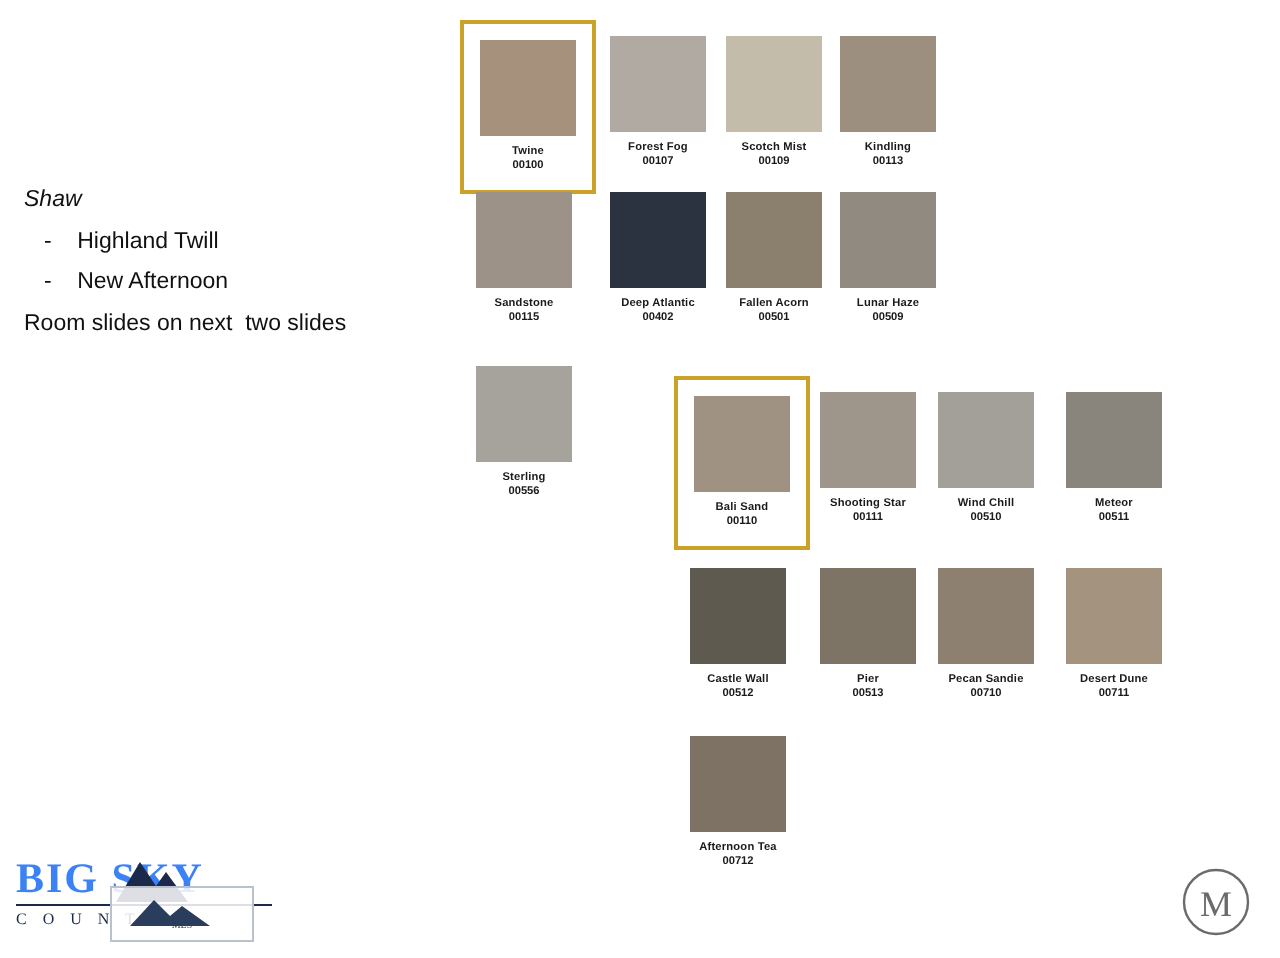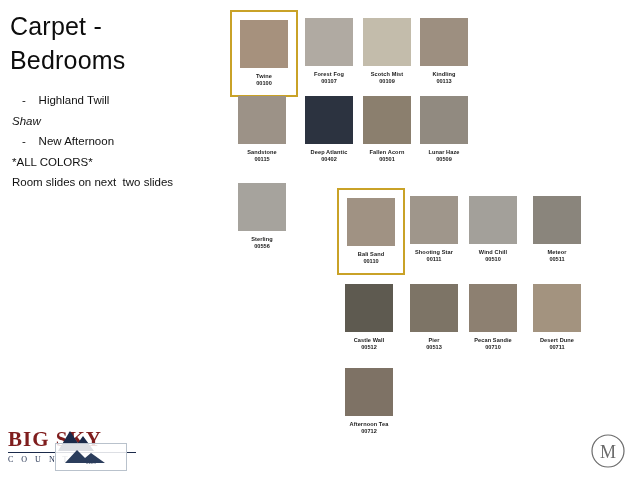--- a/index.html
+++ b/index.html
@@ -92,21 +92,21 @@
     position: absolute;
     left: 8px;
     bottom: 10px;
     width: 130px;
     height: 40px;
   }
   #logo-bigsky .bs-main {
     font-family: "Liberation Serif", serif;
     font-size: 21px;
     letter-spacing: 1px;
-    color: #7f1d1d;
+    color: #3b82f6;
     font-weight: 700;
     line-height: 1;
   }
   #logo-bigsky .bs-sub {
     font-family: "Liberation Serif", serif;
     font-size: 8px;
     letter-spacing: 3px;
     color: #1b2a4a;
     margin-top: 2px;
   }
@@ -142,30 +142,25 @@
     bottom: 10px;
     width: 36px;
     height: 36px;
   }
 </style>
 </head>
 <body>
 
 <div id="slide">
 
-  <div id="title">
-    <span class="tline">Carpet -</span>
-    <span class="tline">Bedrooms</span>
-  </div>
 
   <div id="left-text">
+    <span class="ln italic">Shaw</span>
     <span class="ln indent">-    Highland Twill</span>
-    <span class="ln italic">Shaw</span>
     <span class="ln indent">-    New Afternoon</span>
-    <span class="ln">*ALL COLORS*</span>
     <span class="ln">Room slides on next  two slides</span>
   </div>
 
   <div id="swatch-layer">
       <div class="swatch highlight" style="left: 238px; top: 18px;">
         <span class="chip" style="background: rgb(166, 145, 125);"></span>
         <span class="cname">Twine</span>
         <span class="ccode">00100</span>
       </div>
       <div class="swatch" style="left: 305px; top: 18px;">

